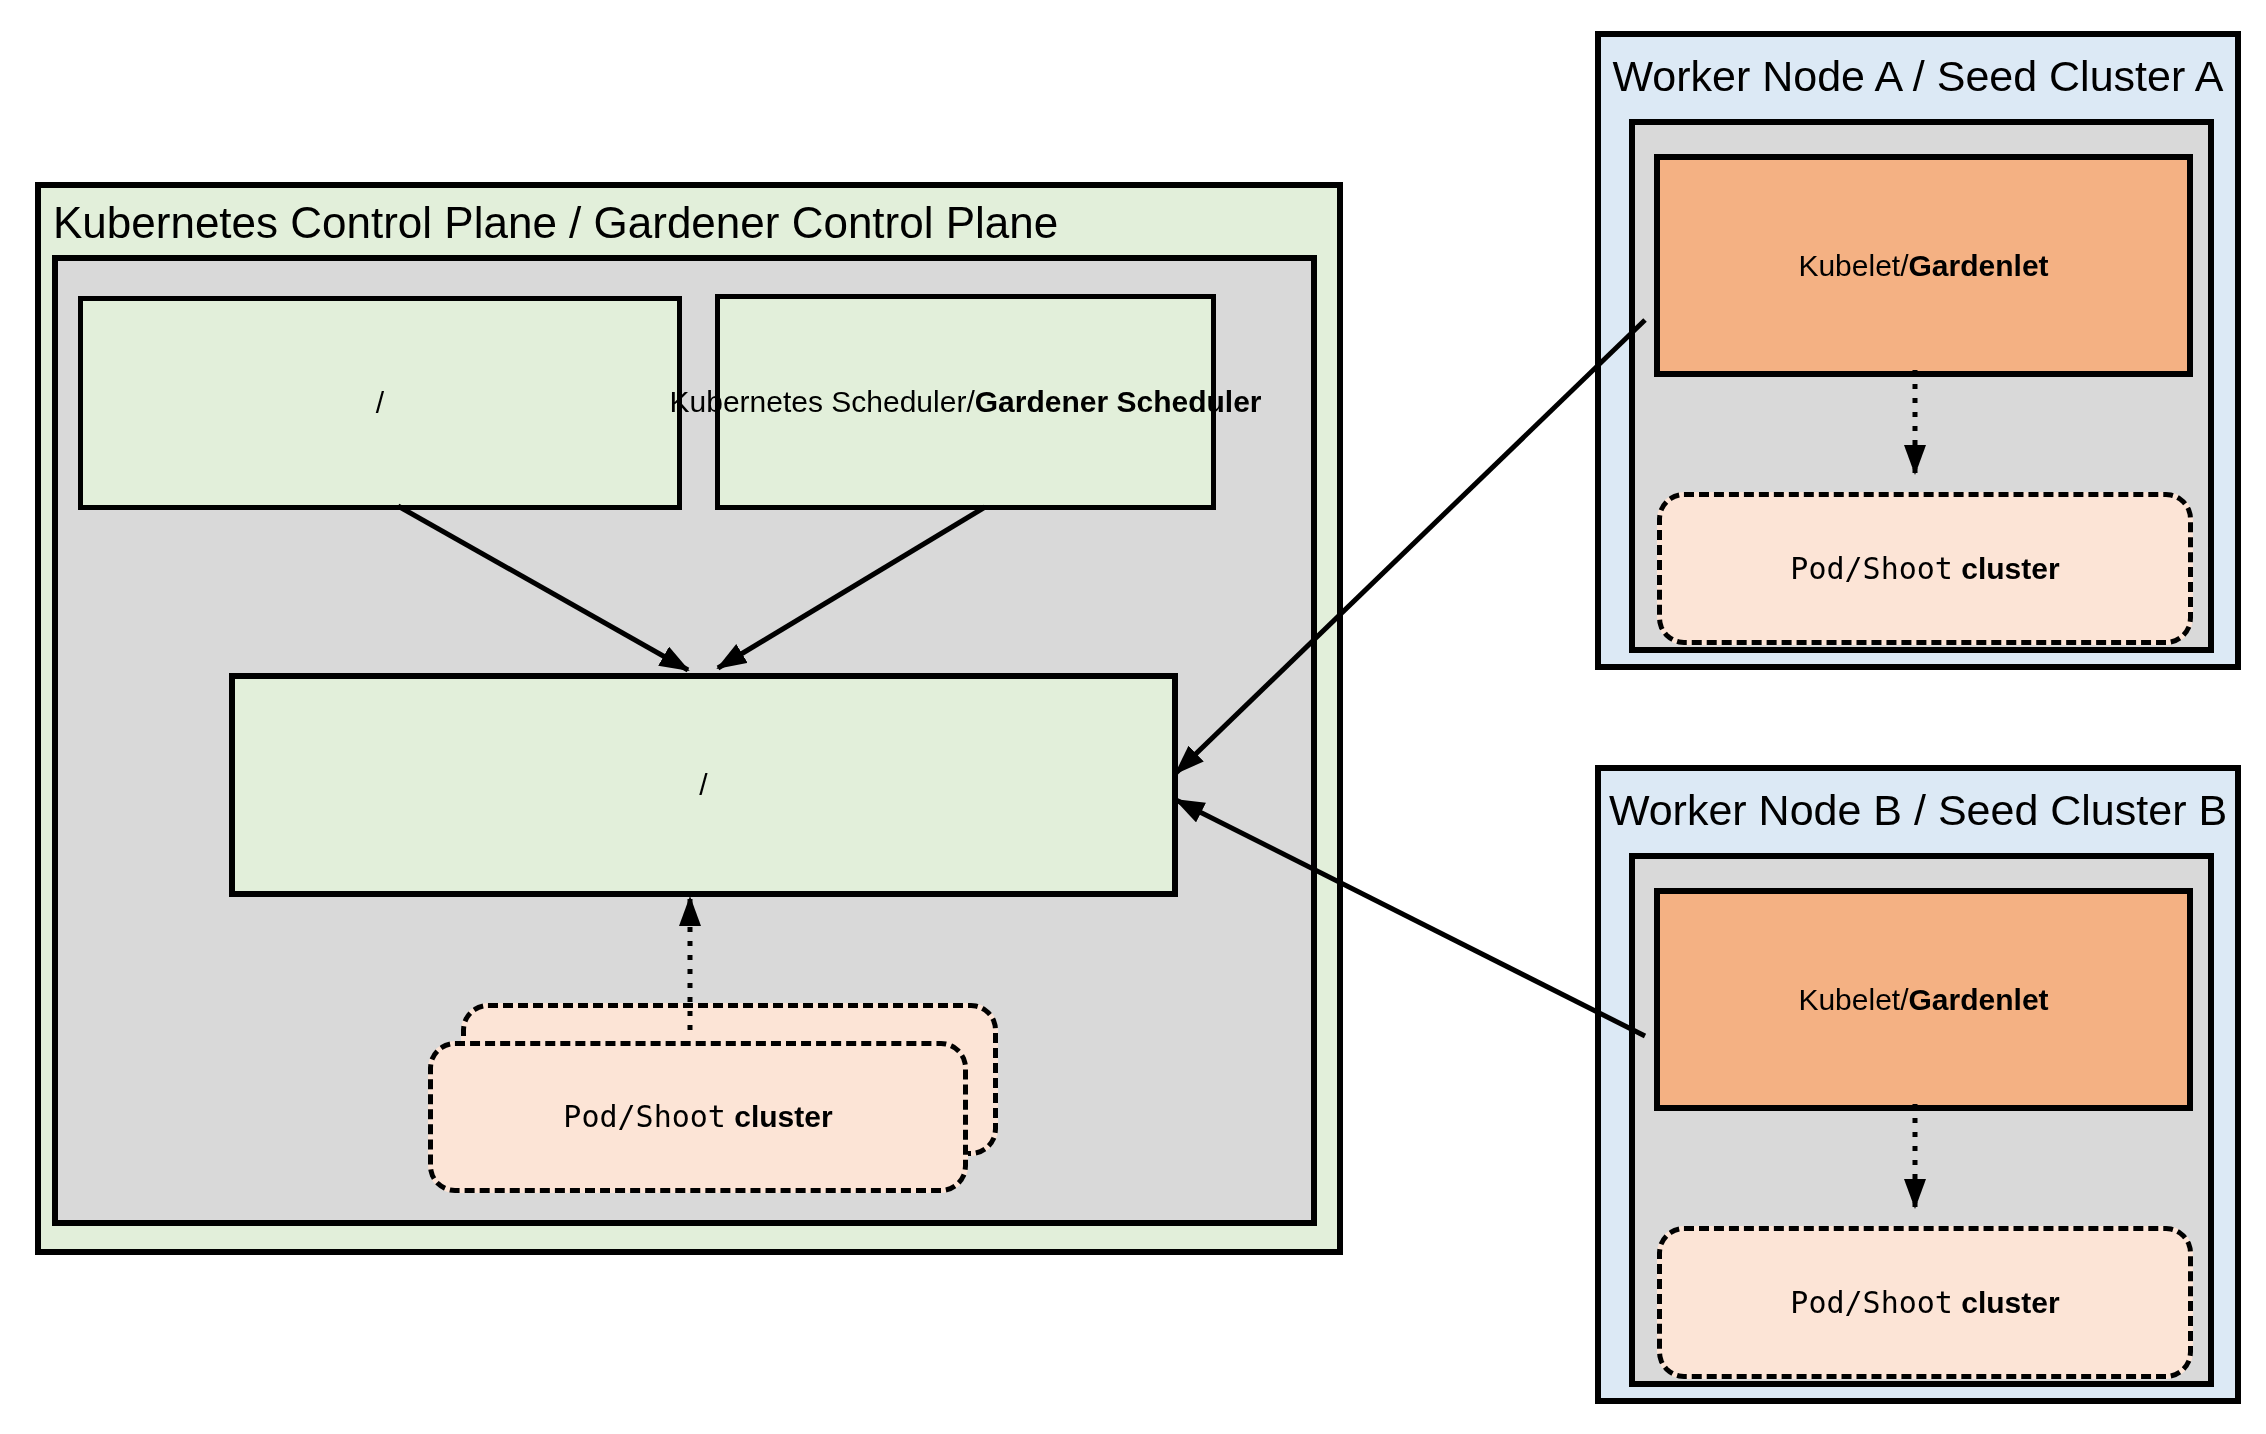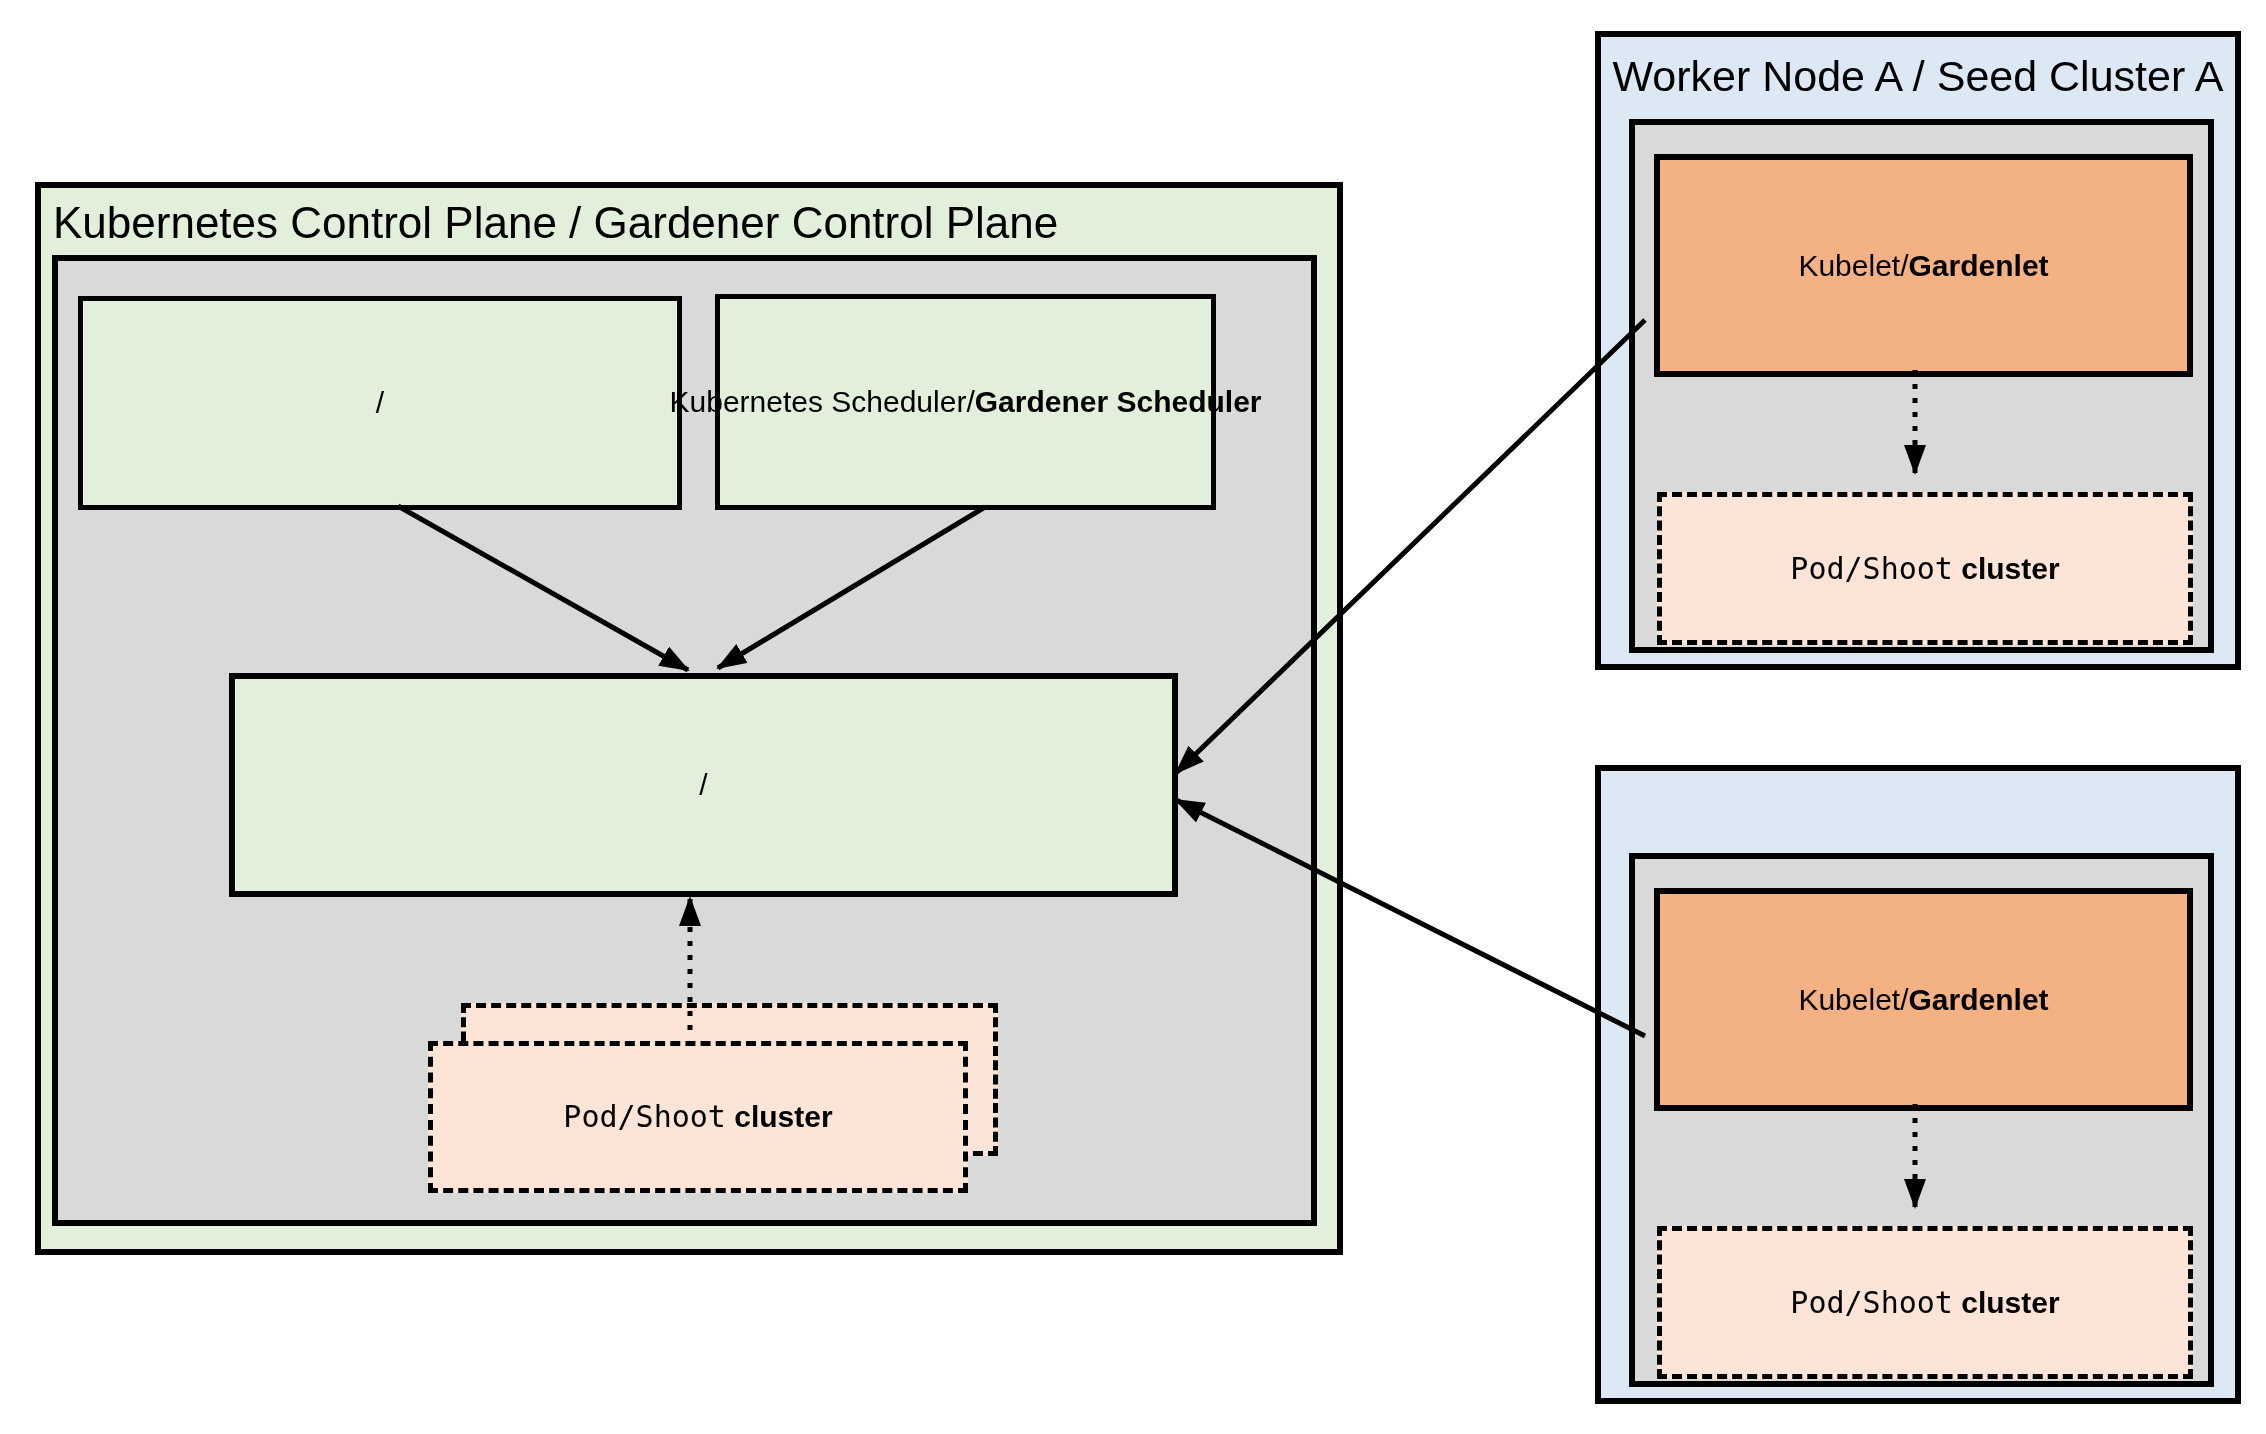--- a/index.html
+++ b/index.html
@@ -7,21 +7,21 @@
     position:relative;width:2266px;height:1434px;background:#ffffff;overflow:hidden;
     font-family:"Liberation Sans", sans-serif;color:#000;
   }
   .box{position:absolute;box-sizing:border-box;padding-left:42px;}
   .solid{border:6px solid #000;}
   .thin{border:5px solid #000;}
   .dashed{border:5px dashed #000;}
   .green{background:#e2efda;}
   .gray{background:#d9d9d9;}
   .orange{background:#f4b183;}
-  .peach{background:#fce4d6;}
+  .peach{background:#fce4d6;border-radius:27px;}
   .blue{background:#dce9f5;}
   .label{
     position:absolute;inset:0;display:flex;flex-direction:row;
     align-items:center;justify-content:center;text-align:center;
   }
   .line{font-size:30px;line-height:52px;white-space:nowrap;}
   .podline{font-size:30px;line-height:46px;white-space:nowrap;}
   .mono{font-family:"DejaVu Sans Mono", monospace;}
   .bold{font-weight:bold;}
   .big-title{
@@ -88,20 +88,21 @@
         <div class="label">
           <span class="podline mono">Pod</span>
           <span class="podline mono">/</span>
           <span class="podline"><span class="mono">Shoot</span>&nbsp;<span class="bold">cluster</span></span>
         </div>
       </div>
     </div>
   </div>
 
   <div class="box solid blue" style="left:1595px;top:765px;width:646px;height:639px;">
+    <div class="worker-title">Worker Node B / Seed Cluster B</div>
     <div class="box solid gray" style="left:28px;top:82px;width:585px;height:534px;">
       <div class="box solid orange" style="left:19px;top:29px;width:539px;height:223px;">
         <div class="label">
           <span class="line">Kubelet</span>
           <span class="line">/</span>
           <span class="line bold">Gardenlet</span>
         </div>
       </div>
       <div class="box dashed peach" style="left:22px;top:367px;width:536px;height:153px;">
         <div class="label">

